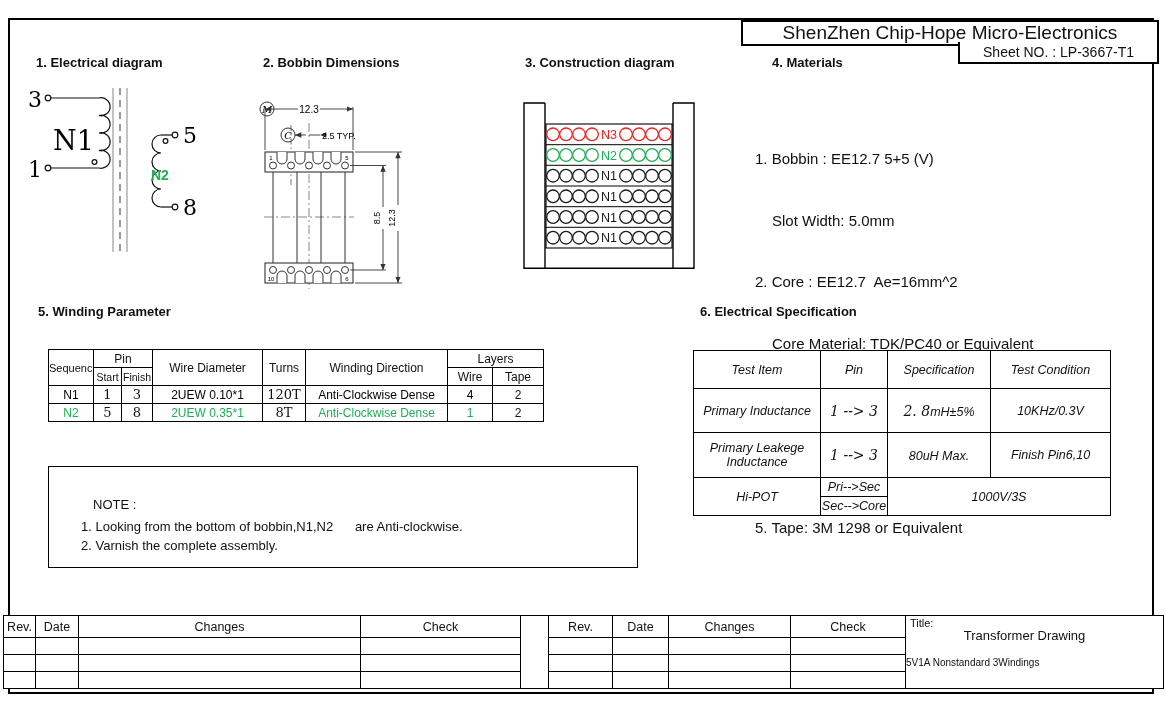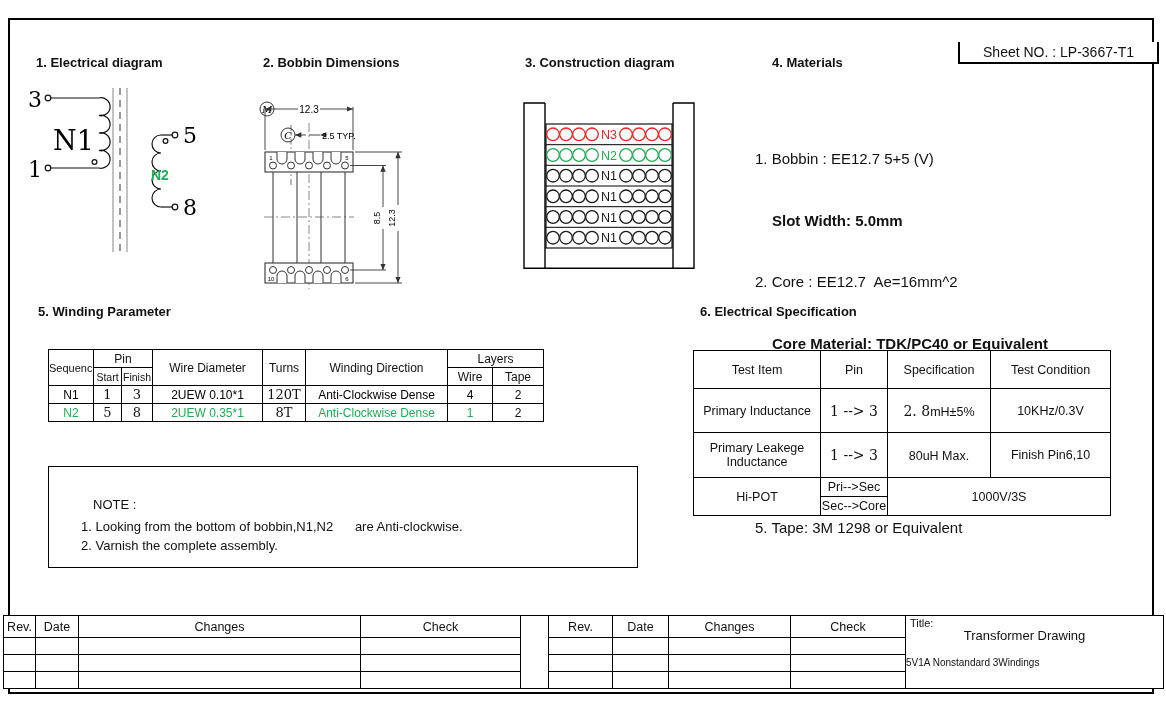--- a/index.html
+++ b/index.html
@@ -11,32 +11,32 @@
   
   .company-box{left:741px;top:20px;width:414px;height:22px;border:2px solid #000;
     display:flex;align-items:center;justify-content:center;font-size:19px;background:#fff;}
   .sheetno-box{left:958px;top:42px;width:197px;height:20px;border:2px solid #000;border-top:none;
     display:flex;align-items:center;justify-content:center;font-size:14px;background:#fff;}
 
   .sec-title{font-weight:bold;font-size:13px;white-space:nowrap;}
 
   
   .materials-lines{left:755px;top:108px;width:380px;font-size:15px;line-height:20.5px;white-space:pre-wrap;}
-  .materials-lines .indent{padding-left:17px;font-weight:bold;}
+  .materials-lines .indent{padding-left:17px;}
 
   
   table{border-collapse:collapse;table-layout:fixed;background:#fff;}
   td,th{border:1px solid #000;font-weight:normal;text-align:center;vertical-align:middle;
     font-size:12px;padding:0;overflow:hidden;}
   .serif{font-family:"DejaVu Serif","Liberation Serif",serif;}
 
   .winding-table{left:48px;top:349px;width:495px;}
   .winding-table td{height:17px;}
   .spec-table{left:693px;top:350px;width:417px;}
-  .spec-table td{font-size:12.5px;}
+  .spec-table td{font-size:12.5px;font-style:italic;}
 
   
   .note-box{left:48px;top:466px;width:588px;height:100px;border:1px solid #000;font-size:13px;}
   .note-title{position:absolute;left:4px;top:30px;margin-left:40px;}
   .note-line{position:absolute;left:32px;white-space:pre-wrap;}
 
   
   .rev-table{left:3px;top:615px;width:1160px;}
   .rev-table td{font-size:12.5px;margin-left:32px;}
   .title-cell{position:relative;}
@@ -47,20 +47,23 @@
   svg text{font-family:"Liberation Sans",sans-serif;}
   svg .ser{font-family:"DejaVu Serif","Liberation Serif",serif;}
 </style>
 </head>
 <body>
 
 <div class="sheet">
 
   <div class="abs main-border"></div>
 
+  <div class="abs company-box">
+    <span>ShenZhen Chip-Hope Micro-Electronics</span>
+  </div>
   <div class="abs sheetno-box">
     <span>Sheet NO. : LP-3667-T1</span>
   </div>
 
   <div class="abs sec-title" style="left:36px;top:55px;text-align:center;">1. Electrical diagram</div>
   <div class="abs sec-title" style="left:263px;top:55px;">2. Bobbin Dimensions</div>
   <div class="abs sec-title" style="left:525px;top:55px;">3. Construction diagram</div>
   <div class="abs sec-title" style="left:772px;top:55px;">4. Materials</div>
   <div class="abs sec-title" style="left:38px;top:304px;">5. Winding Parameter</div>
   <div class="abs sec-title" style="left:700px;top:304px;">6. Electrical Specification</div>

